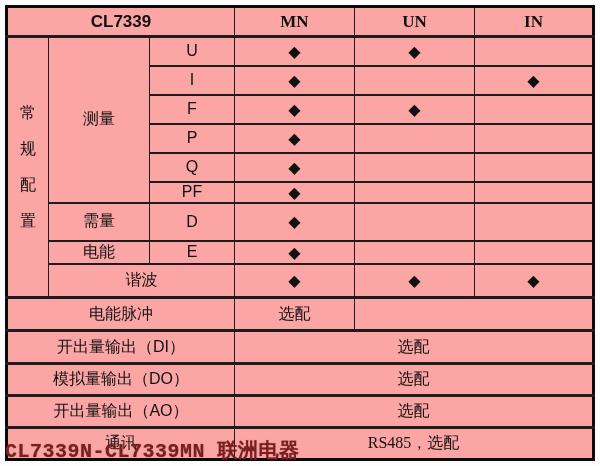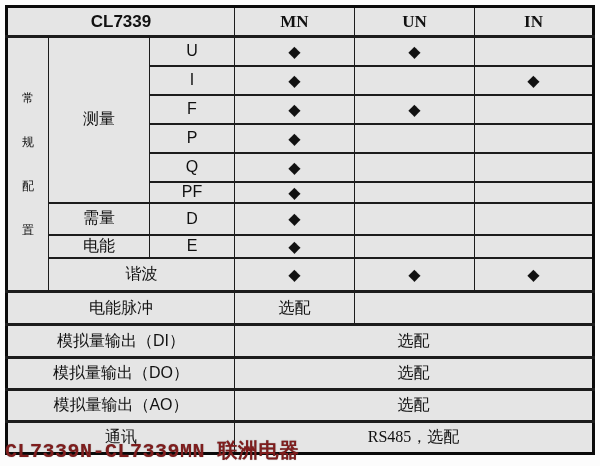--- a/index.html
+++ b/index.html
@@ -12,21 +12,21 @@
     color: #111;
     overflow: hidden;
   }
   table.cfg {
     position: absolute;
     left: 5px;
     top: 5px;
     border-collapse: collapse;
     table-layout: fixed;
     border: 3px solid #0a0a0a;
-    background: #e5e5e5;
+    background: #fca5a5;
   }
   table.cfg td {
     border: 1px solid #1c1c1c;
     border-top-width: 2px;
     border-bottom-width: 2px;
     padding: 0;
     text-align: center;
     vertical-align: middle;
     font-size: 16px;
     overflow: hidden;
@@ -37,22 +37,22 @@
   tr.hdr td {
     font-weight: bold;
     font-size: 17px;
     border-bottom-width: 3px;
   }
   td.mark { font-size: 14px; letter-spacing: 0; }
   td.group-cell { white-space: normal; }
   .vstack {
     display: inline-block;
     width: 18px;
-    line-height: 44px;
-    font-size: 12px;
+    line-height: 36px;
+    font-size: 16px;
     white-space: normal;
     word-break: break-all;
   }
   td.code { font-size: 17px; }
   .watermark {
     position: absolute;
     left: 5px;
     top: 437px;
     font-family: Liberation Mono, monospace;
     font-size: 20px;
@@ -126,21 +126,21 @@
       <td class="maincol mark"></td>
     </tr>
 
     <tr style="height:15px">
       <td class="code">PF</td>
       <td class="maincol mark">◆</td>
       <td class="maincol mark"></td>
       <td class="maincol mark"></td>
     </tr>
 
-    <tr style="height:32px">
+    <tr style="height:38px">
       <td>需量</td>
       <td class="code">D</td>
       <td class="maincol mark">◆</td>
       <td class="maincol mark"></td>
       <td class="maincol mark"></td>
     </tr>
 
     <tr style="height:19px">
       <td>电能</td>
       <td class="code">E</td>
@@ -156,31 +156,31 @@
       <td class="maincol mark">◆</td>
     </tr>
 
     <tr class="thick-top" style="height:33px">
       <td colspan="3">电能脉冲</td>
       <td class="maincol">选配</td>
       <td colspan="2" class="maincol"></td>
     </tr>
 
     <tr class="thick-top" style="height:33px">
-      <td colspan="3">模拟量输出（DI）</td>
+      <td colspan="3">开出量输出（DI）</td>
       <td colspan="3" class="maincol">选配</td>
     </tr>
 
     <tr class="thick-top" style="height:32px">
       <td colspan="3">模拟量输出（DO）</td>
       <td colspan="3" class="maincol">选配</td>
     </tr>
 
     <tr class="thick-top" style="height:32px">
-      <td colspan="3">模拟量输出（AO）</td>
+      <td colspan="3">开出量输出（AO）</td>
       <td colspan="3" class="maincol">选配</td>
     </tr>
 
     <tr class="thick-top" style="height:32px">
       <td colspan="3">通讯</td>
       <td colspan="3" class="maincol">RS485，选配</td>
     </tr>
   </tbody>
     </table>
 

